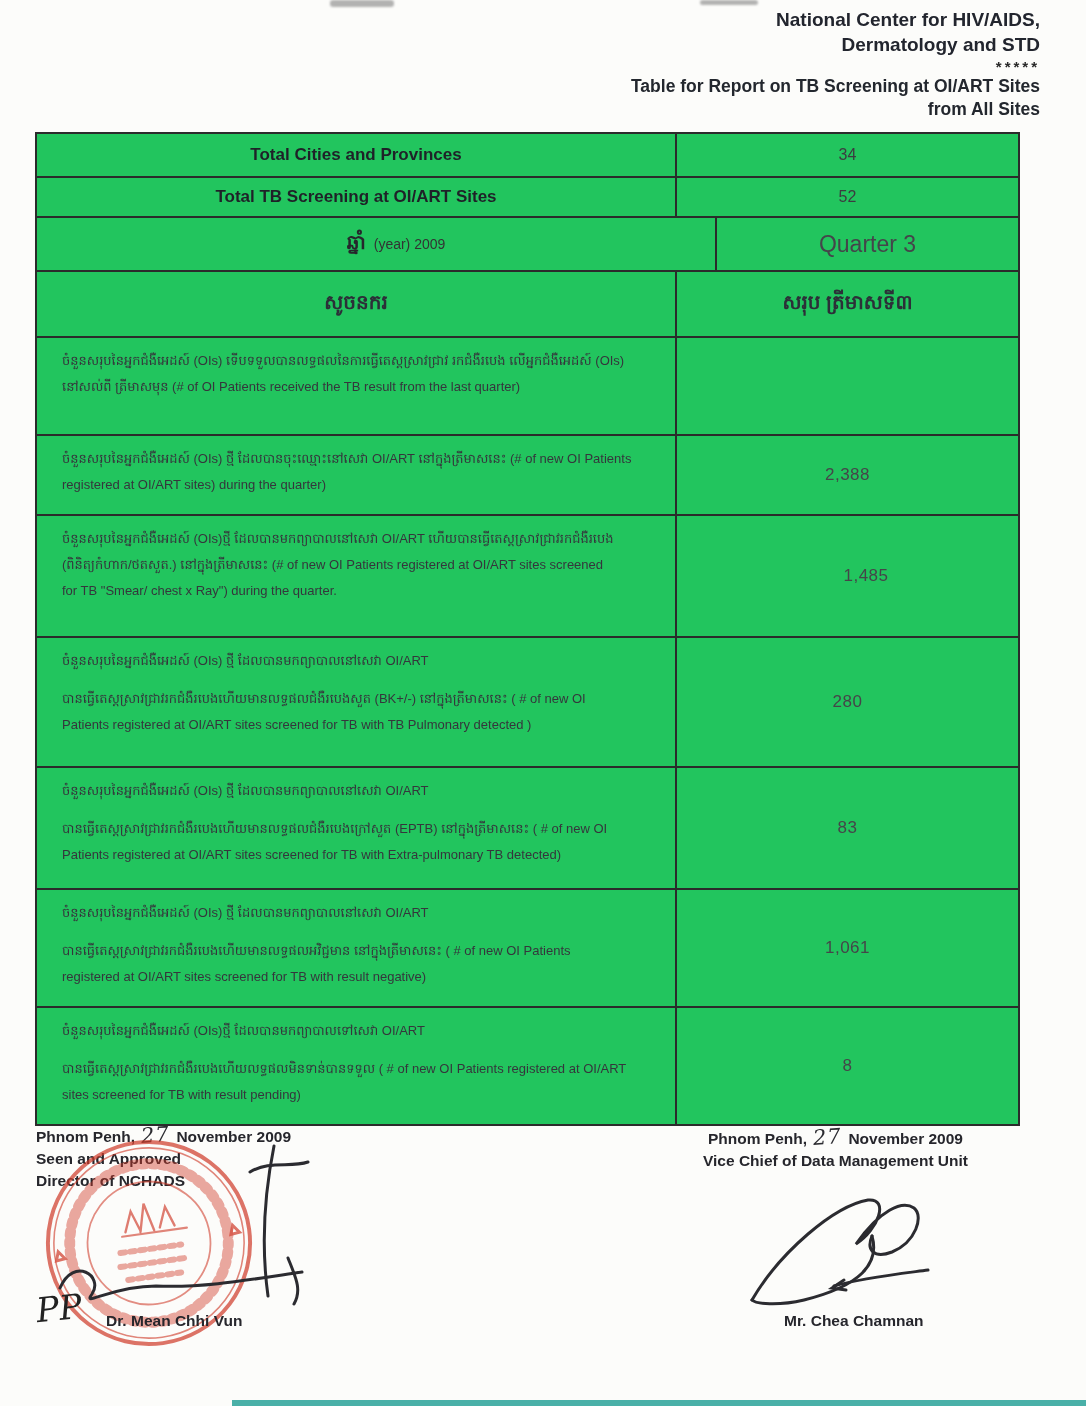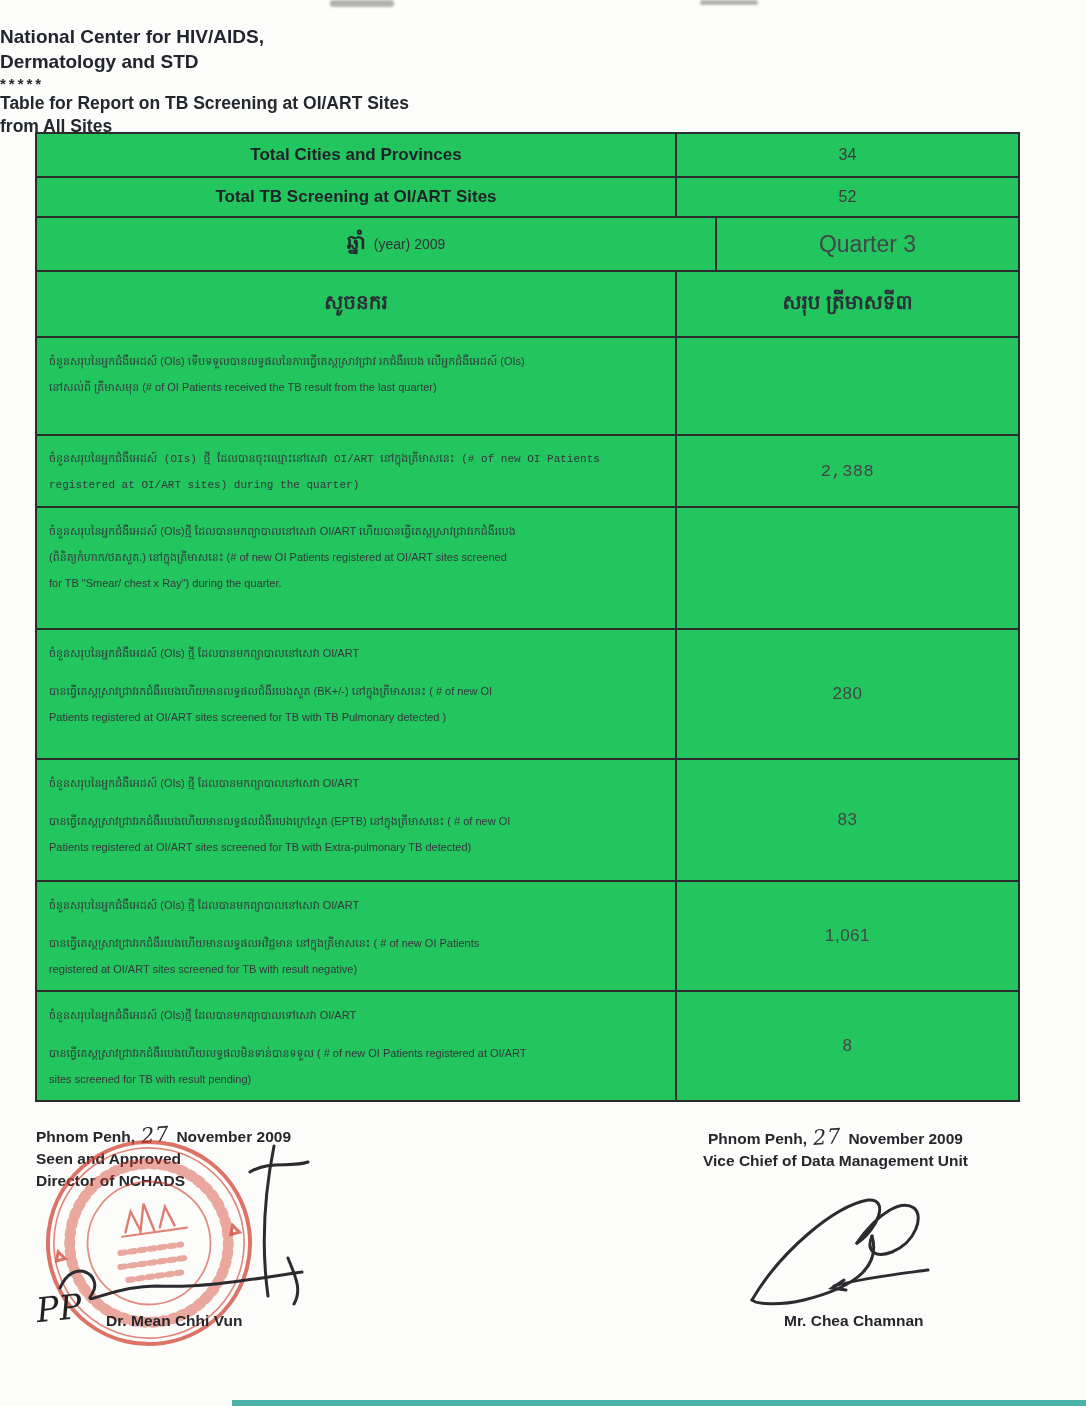--- a/index.html
+++ b/index.html
@@ -3,46 +3,46 @@
 <meta charset="utf-8">
 <style>
   * { margin:0; padding:0; box-sizing:border-box; }
   html,body { background:#e8e8e6; }
   .page {
     position:relative; width:1086px; height:1406px; margin:0 auto;
     background:#fcfcfa; overflow:hidden;
     font-family:"Liberation Sans", sans-serif; color:#26262c;
   }
   
-  .doc-header { position:absolute; top:24px; left:0; width:1040px; text-align:left; }
+  .doc-header { position:absolute; top:7px; left:0; width:1040px; text-align:right; }
   .org   { font-size:19px; font-weight:bold; color:#22252e; line-height:25px; }
   .stars { font-size:15px; font-weight:bold; letter-spacing:3px; color:#2a2a2a; margin-top:1px; }
   .doc-title { font-size:17.5px; font-weight:bold; color:#23272e; line-height:23px; }
   
   .rtable { position:absolute; left:35px; top:132px; width:985px; border:2px solid #2b2b2b; background:#22c55e; }
   .tr { display:grid; grid-template-columns:640px 1fr; border-bottom:2px solid #2b2b2b; }
   .tr:last-child { border-bottom:none; }
   .td { padding:6px 14px; }
   .td.lcell { border-right:2px solid #2b2b2b; }
   .cc { display:flex; align-items:center; justify-content:center; text-align:center; }
   .sum-label { font-size:17px; font-weight:bold; color:#1f2128; }
   .sum-value { font-size:16px; color:#3c3c40; }
   .year-kh { font-size:20px; font-weight:bold; margin-right:8px; }
   .year-en { font-size:14px; color:#333; }
   .quarter { font-size:23px; color:#44454a; }
   .kh-head { font-size:20px; font-weight:bold; color:#2c2f38; }
   .h-r1 { min-height:44px; }
   .h-r2 { min-height:40px; }
   .h-r3 { min-height:54px;padding-left:40px; }
   .h-hdr{ min-height:66px; }
-  .d1 { min-height:98px; }  .d2 { min-height:70px;font-family:Liberation Mono, monospace; }
+  .d1 { min-height:98px; }  .d2 { min-height:70px; }
   .d3 { min-height:122px;gap:37px; } .d4 { min-height:130px; }
   .d5 { min-height:122px; } .d6 { min-height:108px; }
   .d7 { min-height:100px; }
-  .desc { padding:10px 12px 8px 12px; font-size:11px; color:#35363c; }
+  .desc { padding:10px 12px 16px 12px; font-size:13px; color:#35363c;margin-left:13px; }
   .ln  { line-height:26px; }
   .gap { margin-top:12px; }
   .val { font-size:17px; color:#454549; letter-spacing:.5px; }
   
   .signoff { position:absolute; font-size:15.5px; font-weight:bold; color:#26262c; line-height:22px; }
   .so-left  { left:36px;  top:1124px; }
   .so-right { left:703px; top:1126px; text-align:center; }
   .hand-day {
     font-family:"DejaVu Serif", serif; font-style:italic; font-weight:normal;
     font-size:21px; letter-spacing:1px; display:inline-block; transform:rotate(-4deg);
@@ -122,20 +122,21 @@
       </div>
       <div class="td cc val">2,388</div>
     </div>
 
     <div class="tr d3">
       <div class="td lcell desc">
         <div class="ln">ចំនួនសរុបនៃអ្នកជំងឺអេដស៍ (OIs)ថ្មី ដែលបានមកព្យាបាលនៅសេវា OI/ART ហើយបានធ្វើតេស្តស្រាវជ្រាវរកជំងឺរបេង</div>
         <div class="ln">(ពិនិត្យកំហាក/ថតសួត.) នៅក្នុងត្រីមាសនេះ (# of new OI Patients registered at OI/ART sites screened</div>
         <div class="ln">for TB "Smear/ chest x Ray") during the quarter.</div>
       </div>
+      <div class="td cc val">1,485</div>
     </div>
 
     <div class="tr d4">
       <div class="td lcell desc">
         <div class="ln">ចំនួនសរុបនៃអ្នកជំងឺអេដស៍ (OIs) ថ្មី ដែលបានមកព្យាបាលនៅសេវា OI/ART</div>
         <div class="ln gap">បានធ្វើតេស្តស្រាវជ្រាវរកជំងឺរបេងហើយមានលទ្ធផលជំងឺរបេងសួត (BK+/-) នៅក្នុងត្រីមាសនេះ  ( # of new OI</div>
         <div class="ln">Patients registered at OI/ART sites screened for TB with TB Pulmonary detected )</div>
       </div>
       <div class="td cc val">280</div>
     </div>

